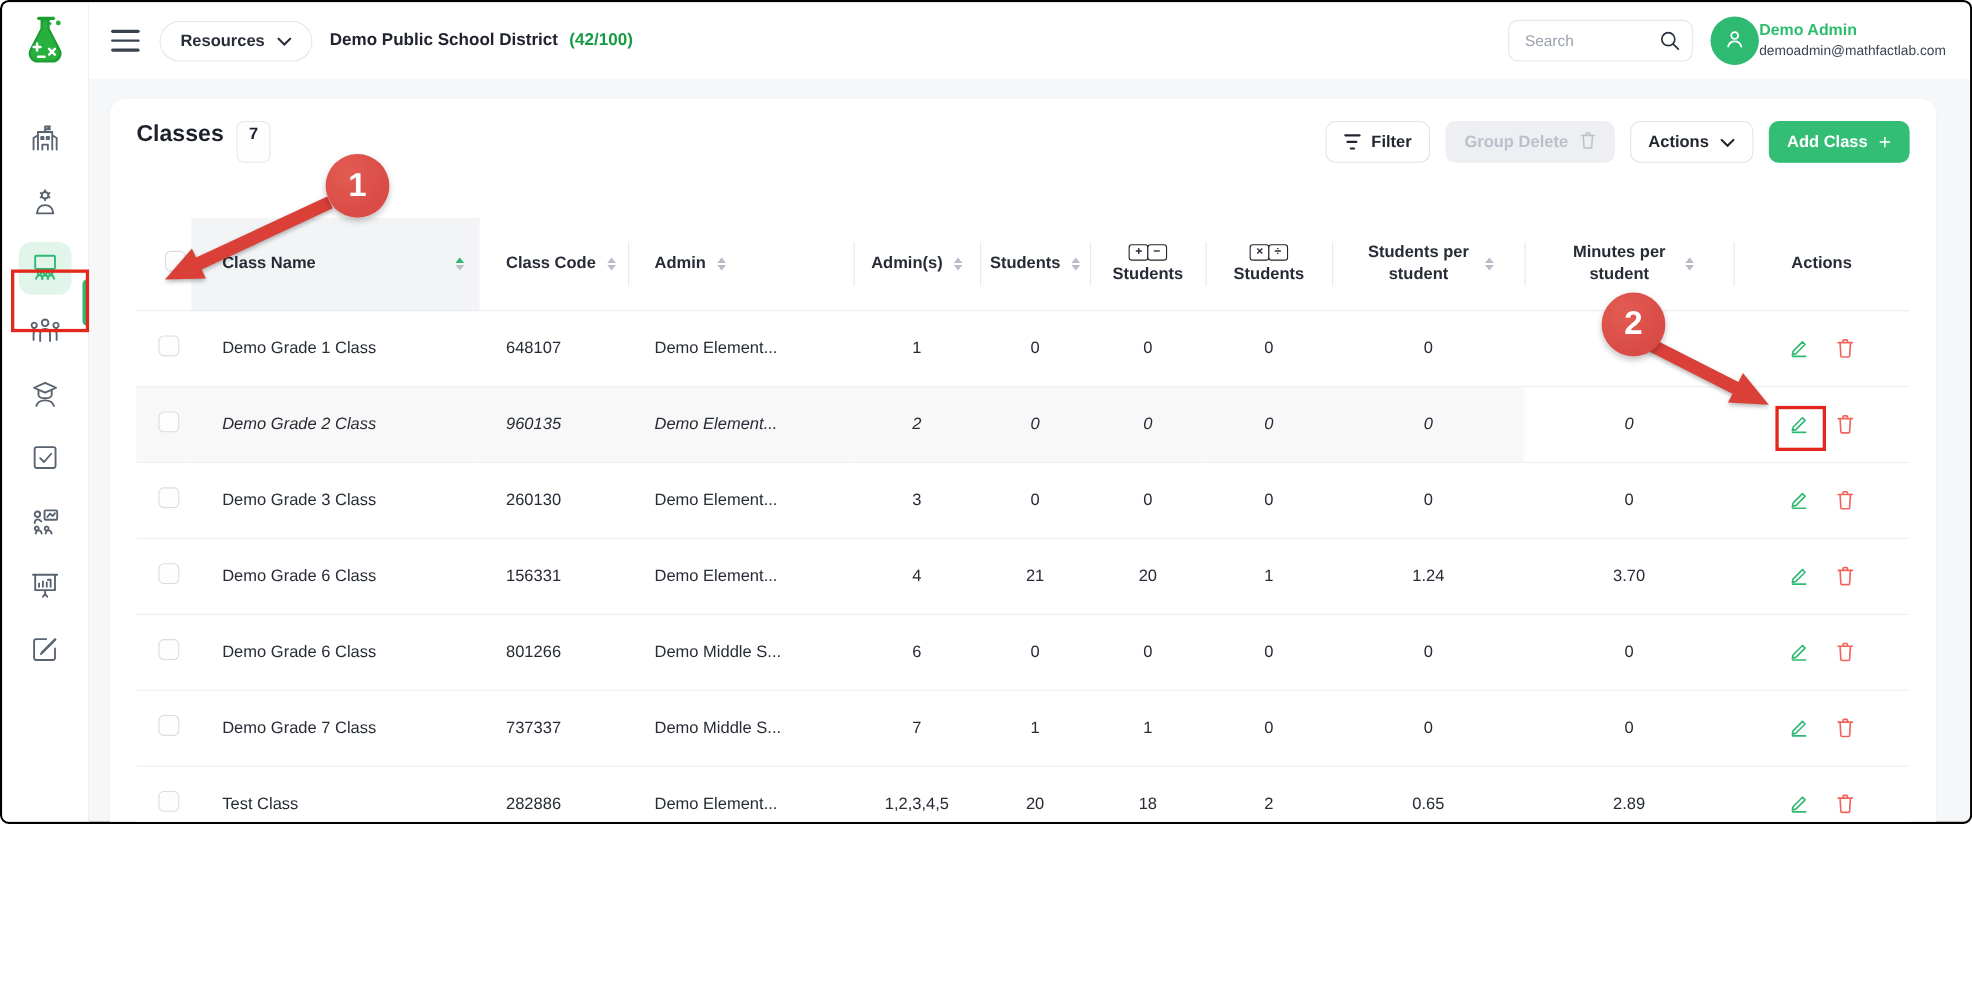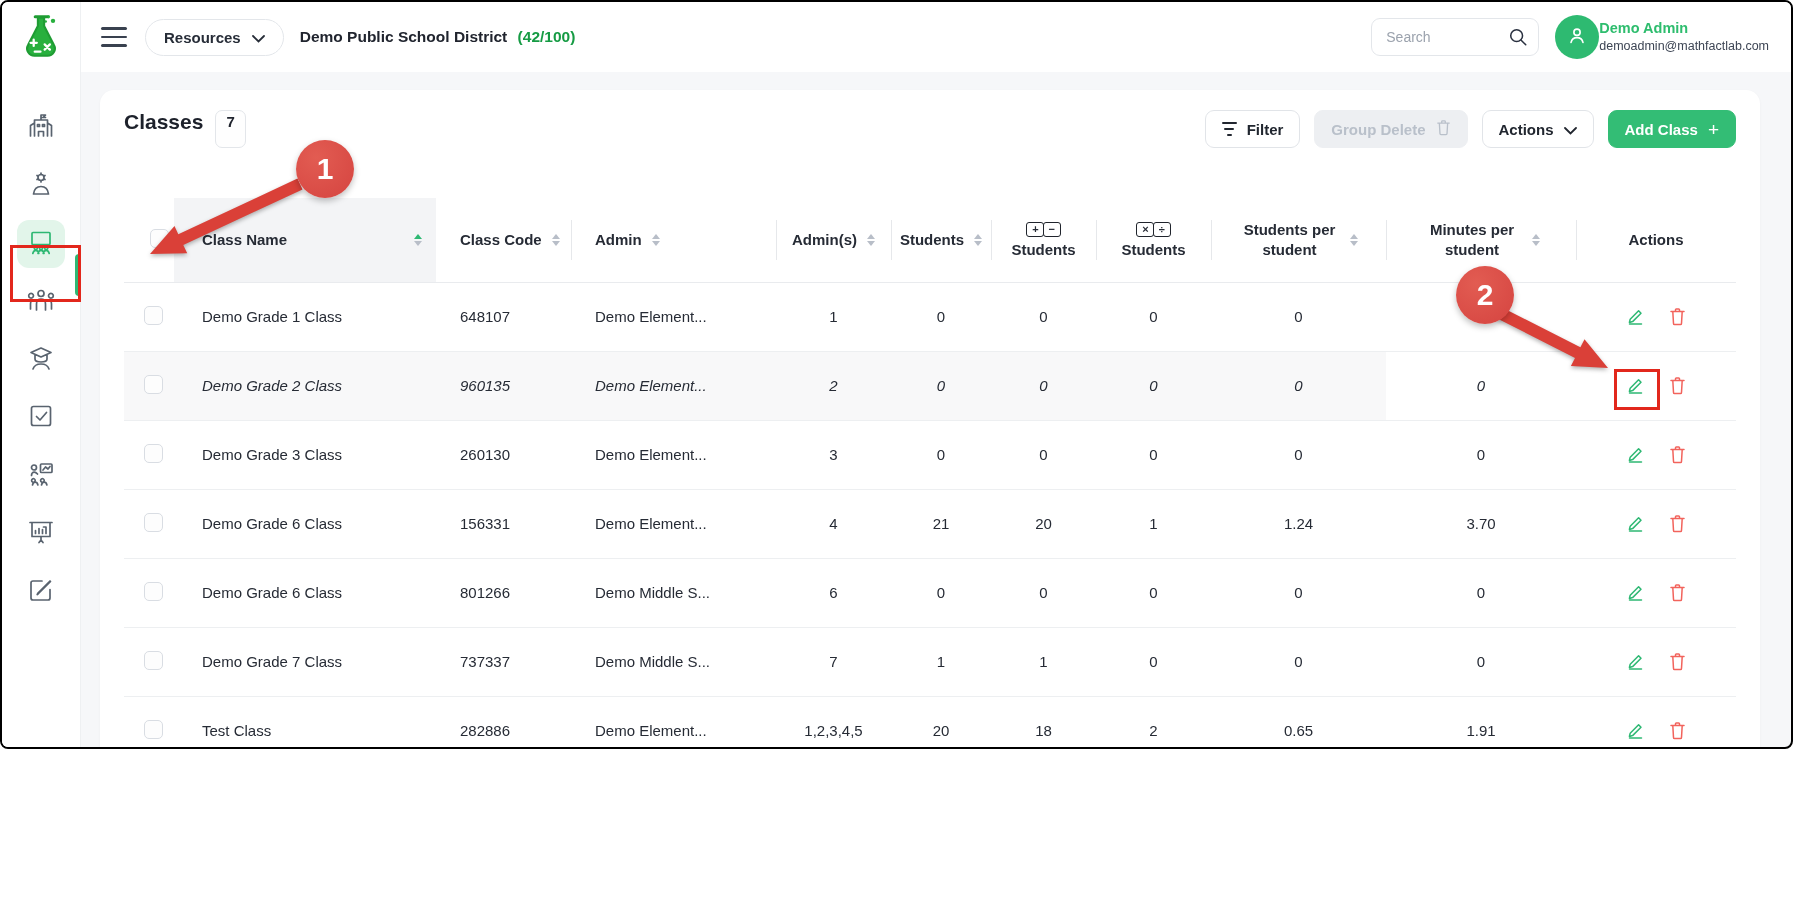--- a/index.html
+++ b/index.html
@@ -514,21 +514,21 @@
         <tr>
           <td class="cb-cell"><span class="cb"></span></td>
           <td class="c-namepad">Test Class</td>
           <td class="c-left">282886</td>
           <td class="c-left">Demo Element...</td>
           <td class="c-num">1,2,3,4,5</td>
           <td class="c-num">20</td>
           <td class="c-num">18</td>
           <td class="c-num">2</td>
           <td class="c-num">0.65</td>
-          <td class="c-num">1.91</td>
+          <td class="c-num">2.89</td>
           <td>
               <div class="act-wrap">
             <span class="icon-btn">
                   <svg width="19" height="19" viewBox="0 0 19 19">
                     <path d="M4.2 12.2L12.6 3.8l2.4 2.4-8.4 8.4-3.2.8z" fill="none" stroke="#2eb873" stroke-width="1.5" stroke-linejoin="round"></path>
                     <path d="M3.5 17h12" stroke="#2eb873" stroke-width="1.5" stroke-linecap="round"></path>
                   </svg>
                 </span>
             <span class="icon-btn">
                   <svg width="17" height="19" viewBox="0 0 17 19">

